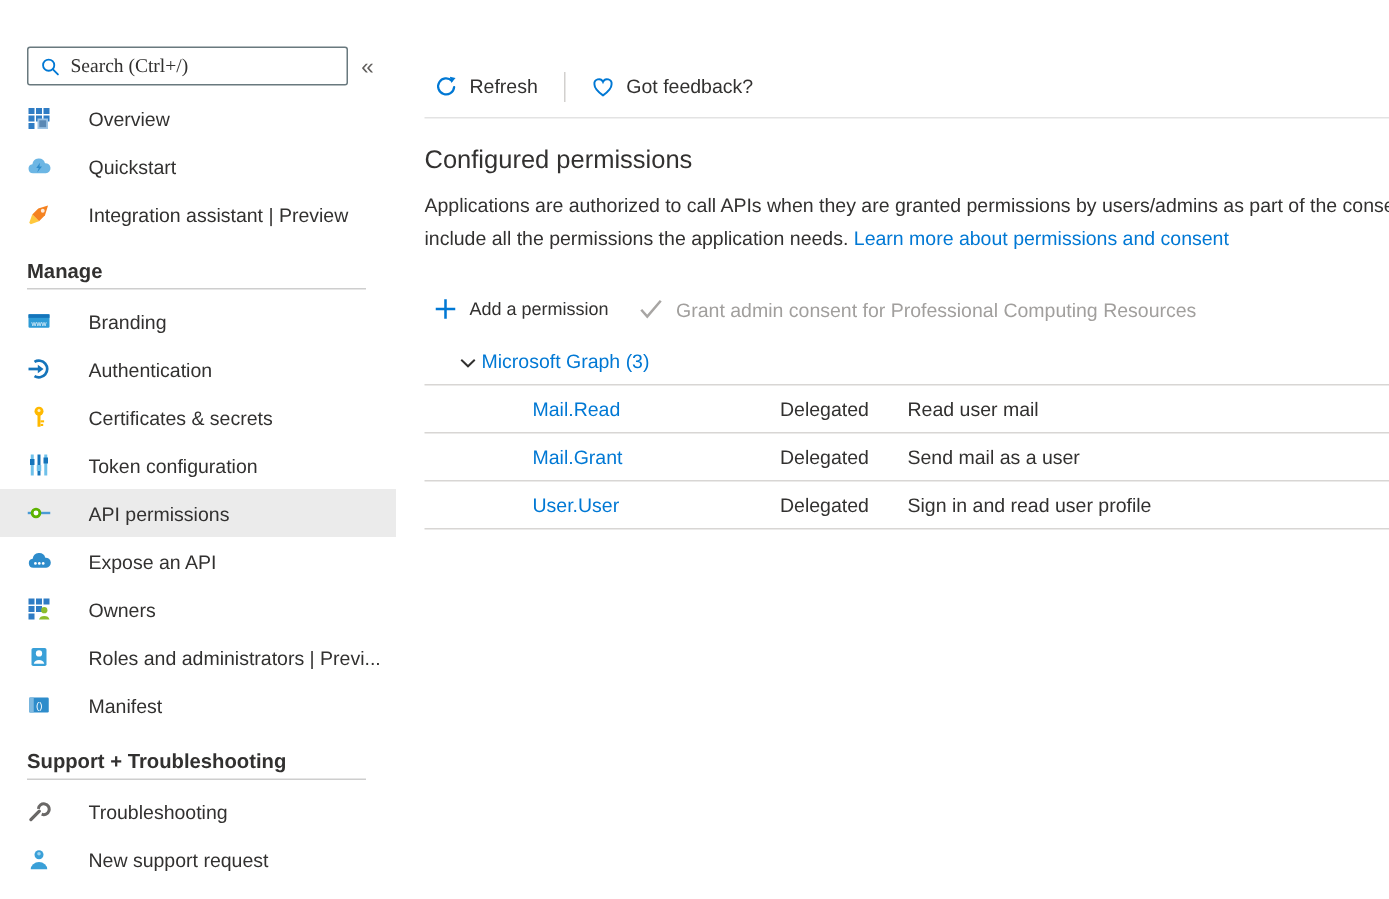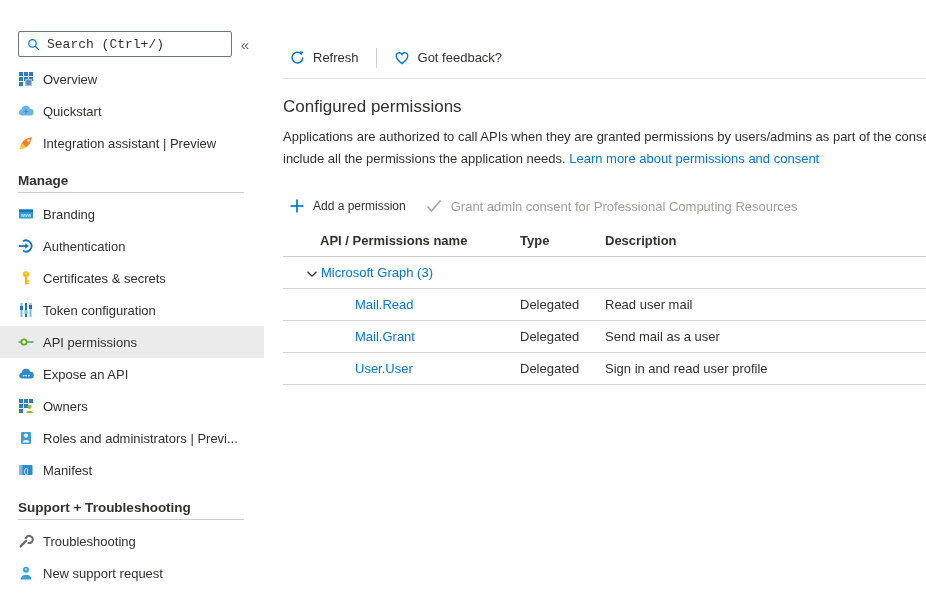--- a/index.html
+++ b/index.html
@@ -9,26 +9,26 @@
 
   
   .top-fragment { position:absolute; left:27px; top:0; width:11px; height:2px; background:#69aee0; }
 
   
   .sidebar { position:absolute; left:0; top:0; width:264px; height:599px; padding-top:31px; background:#fff; }
   .search-row { display:flex; align-items:center; padding:0 6px 0 18px; }
   .search-box { flex:1; display:flex; align-items:center; gap:7px; height:26px;
     border:1px solid #69797e; border-radius:2px; background:#fff; padding:0 8px; }
   .search-box input { border:none; outline:none; flex:1; font-size:13px;
-    font-family:Liberation Mono, monospace; color:#323130; background:transparent; }
+    font-family:Liberation Serif, serif; color:#323130; background:transparent; }
   .search-box input::placeholder { color:#323130; opacity:1; }
   .collapse-btn { width:26px; text-align:center; font-size:15px; color:#605e5c; cursor:pointer; user-select:none; }
 
   .nav-list { margin-top:6px; }
-  .nav-item { height:32px; display:flex; align-items:center; gap:9px;
+  .nav-item { height:32px; display:flex; align-items:center; gap:25px;
     padding-left:18px; font-size:13px; color:#323130; cursor:pointer; }
   .nav-item.active { background:#ebebeb; }
   .nav-item .ico { width:16px; height:16px; flex:0 0 16px; }
   .nav-label { white-space:nowrap; overflow:hidden; text-overflow:ellipsis; padding-right:8px; }
 
   .side-section-header { margin-top:9px; padding:5px 18px 4px; font-size:13.5px; font-weight:bold; color:#323130; }
   .side-divider { margin:0 20px 5px 18px; border-bottom:1px solid #cecece; }
 
   
   .main { position:absolute; left:283px; top:12px; right:0; }
@@ -297,25 +297,20 @@
       <span class="ico" style="width:16px;height:14px;">
         <svg viewBox="0 0 16 14" width="16" height="14">
             <polyline points="1.5,7.5 5.5,12 14.5,1.5" fill="none" stroke="#a8a6a4" stroke-width="1.7"></polyline>
           </svg>
       </span>
       <span>Grant admin consent for Professional Computing Resources</span>
     </div>
   </div>
 
   <div class="perm-table">
-    <div class="t-row t-head">
-      <div class="cell">API / Permissions name</div>
-      <div class="cell">Type</div>
-      <div class="cell">Description</div>
-    </div>
 
     <div class="t-row">
       <div class="cell group-cell">
         <span class="ico" style="width:12px;height:12px;">
           <svg viewBox="0 0 12 12" width="12" height="12">
               <polyline points="1.5,3.8 6,8.2 10.5,3.8" fill="none" stroke="#323130" stroke-width="1.3"></polyline>
             </svg>
         </span>
         <span class="perm-link">Microsoft Graph (3)</span>
       </div>

